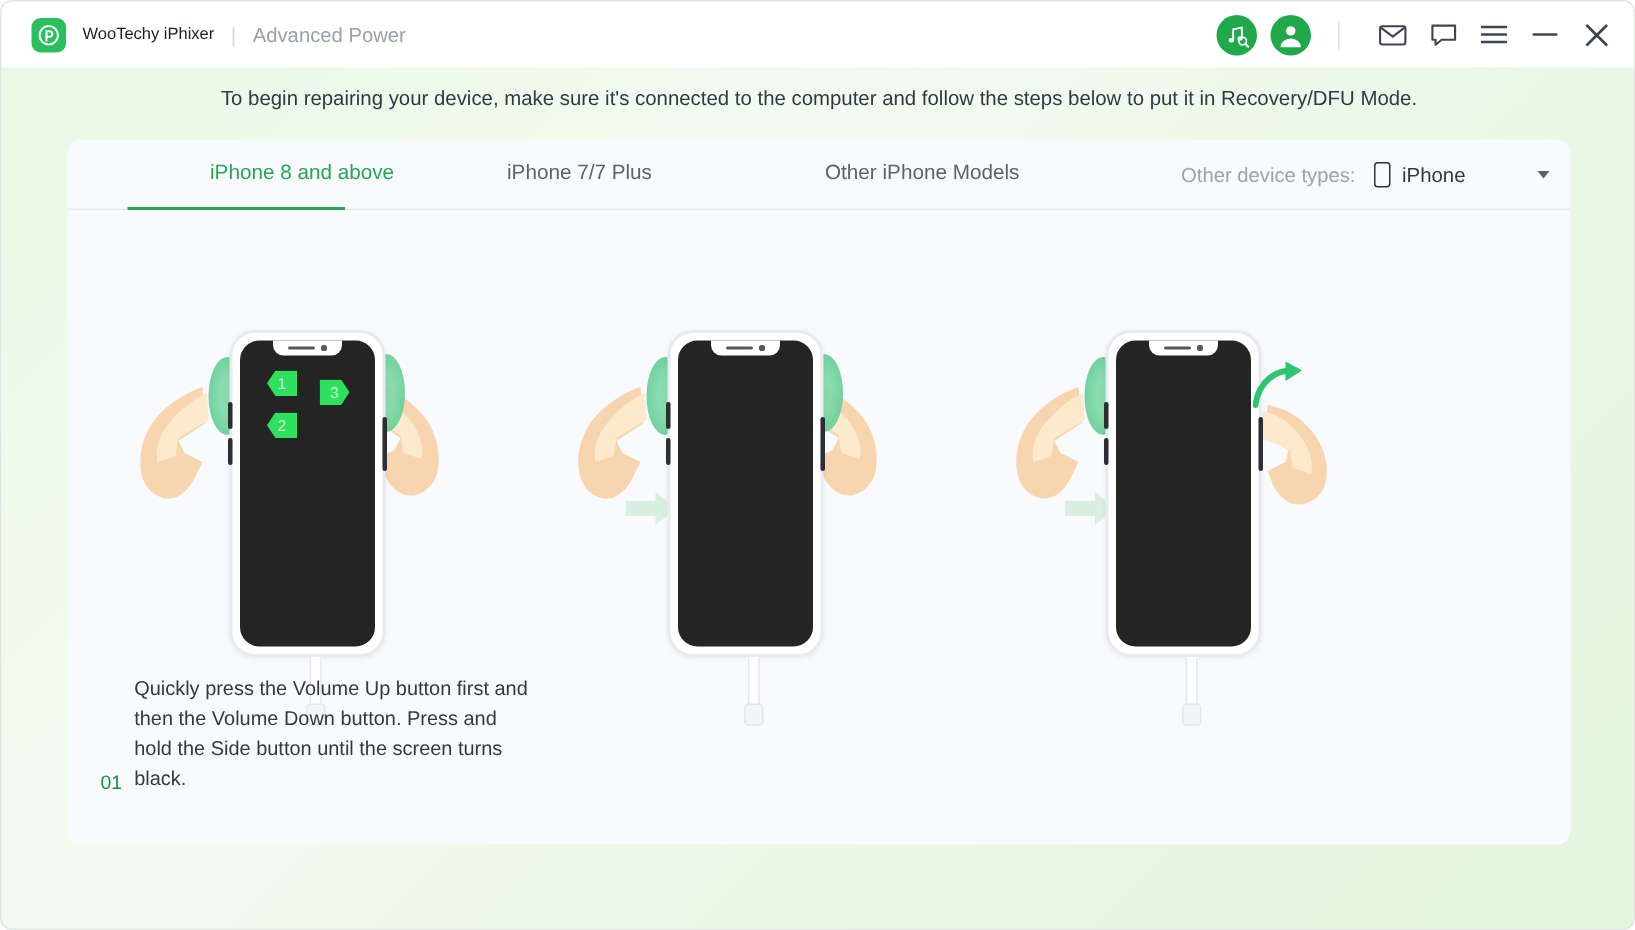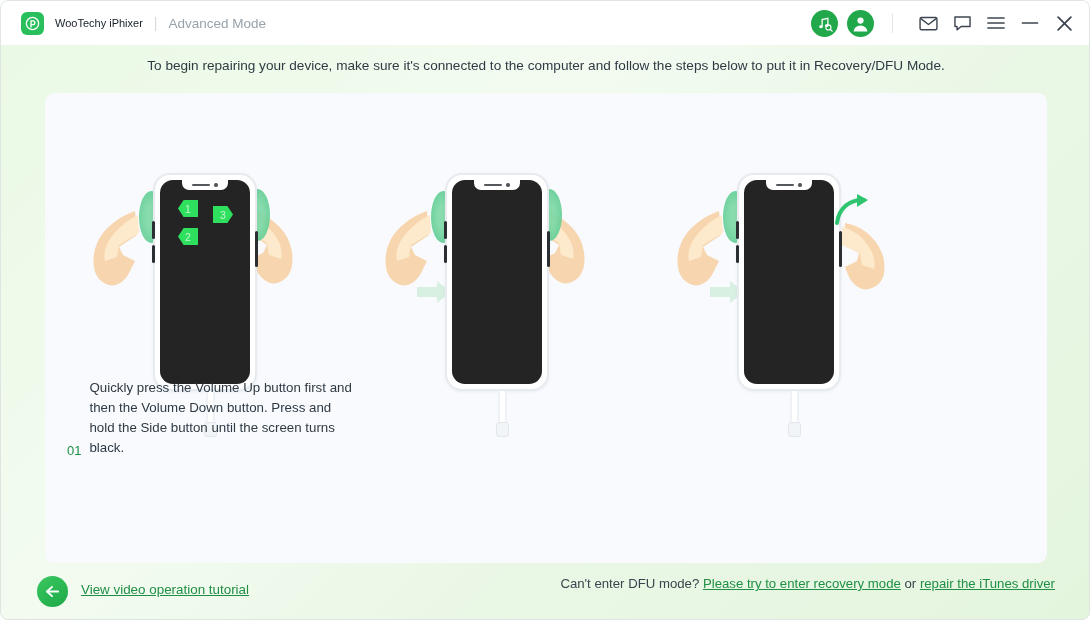--- a/index.html
+++ b/index.html
@@ -350,20 +350,21 @@
     font-size: 13px;
     color: #1f8f45;
     flex: none;
     padding-top: 1px;
   }
   .step-body {
     font-size: 13.3px;
     line-height: 20px;
     color: #2f3a44;
     margin-left: 8px;
+    margin-top: 24px;
   }
 
   
   #footer {
     position: absolute;
     left: 0;
     top: 566px;
     width: 1090px;
     height: 54px;
   }
@@ -407,21 +408,21 @@
 
     <div id="logo-mark">
       <svg width="15" height="15" viewBox="0 0 20 20">
         <circle cx="10" cy="10" r="8.2" fill="none" stroke="#ffffff" stroke-width="1.8"></circle>
         <path d="M8 14.6 V6.4 h2.6 a2.5 2.5 0 0 1 0 5 H8.3" fill="none" stroke="#ffffff" stroke-width="1.8" stroke-linecap="round"></path>
       </svg>
     </div>
 
     <div class="brand-name">WooTechy iPhixer</div>
     <div class="brand-sep">|</div>
-    <div class="brand-mode">Advanced Mode</div>
+    <div class="brand-mode">Advanced Power</div>
 
     <div id="titlebar-right">
 
       <div class="circle-icon">
         <svg width="17" height="17" viewBox="0 0 20 20">
           <path d="M7.2 13.6 V5.4 L14 4.0 V12.1" fill="none" stroke="#ffffff" stroke-width="1.5" stroke-linecap="round"></path>
           <ellipse cx="5.8" cy="13.9" rx="2.1" ry="1.7" fill="#ffffff"></ellipse>
           <ellipse cx="12.6" cy="12.5" rx="2.1" ry="1.7" fill="#ffffff"></ellipse>
           <circle cx="14.6" cy="14.6" r="3.0" fill="none" stroke="#ffffff" stroke-width="1.3"></circle>
           <line x1="16.7" y1="16.7" x2="19" y2="19" stroke="#ffffff" stroke-width="1.5" stroke-linecap="round"></line>
@@ -471,20 +472,33 @@
         </svg>
       </div>
 
     </div>
   </div>
 
   <div id="banner">To begin repairing your device, make sure it's connected to the computer and follow the steps below to put it in Recovery/DFU Mode.</div>
 
   <div id="content-card">
 
+    <div id="tab-strip">
+      <div class="tab active" style="left:95px">iPhone 8 and above</div>
+      <div class="tab" style="left:293px">iPhone 7/7 Plus</div>
+      <div class="tab" style="left:505px">Other iPhone Models</div>
+      <div class="tab-underline"></div>
+
+      <div id="device-type-group">
+        <span id="device-type-label">Other device types:</span>
+        <span id="device-glyph"></span>
+        <span id="device-value">iPhone</span>
+        <span id="device-caret"></span>
+      </div>
+    </div>
 
     <div id="steps">
 
       <div class="panel" id="panel-1">
         <div class="illus">
 
           <div class="hand left">
             <svg width="56" height="88" viewBox="0 0 56 88">
               <path d="M46 10 C34 14 22 22 14 32 C7 41 3 54 5 66 C6 75 12 82 20 84 C28 86 36 80 40 72 L46 60 L34 54 L30 46 L48 34 Z" fill="#f7d5ae"></path>
               <path d="M49 14 C40 18 30 26 23 35 C17 43 14 52 16 60 L28 56 L30 44 L50 32 Z" fill="#fdeacd"></path>
@@ -617,32 +631,13 @@
             <div class="cable-wire"></div>
             <div class="cable-tip"></div>
           </div>
         </div>
 
       </div>
 
     </div>
   </div>
 
-  <div id="footer">
-
-    <div id="back-circle">
-      <svg width="17" height="15" viewBox="0 0 18 16">
-        <line x1="3.5" y1="8" x2="15" y2="8" stroke="#ffffff" stroke-width="2" stroke-linecap="round"></line>
-        <path d="M8.5 3 L3.2 8 L8.5 13" fill="none" stroke="#ffffff" stroke-width="2" stroke-linecap="round" stroke-linejoin="round"></path>
-      </svg>
-    </div>
-
-    <div id="tutorial-link">View video operation tutorial</div>
-
-    <div id="footer-help">
-      <span class="plain">Can't enter DFU mode?</span>
-      <a>Please try to enter recovery mode</a>
-      <span class="plain">or</span>
-      <a>repair the iTunes driver</a>
-    </div>
-
-  </div>
 </div>
 
 </body></html>

